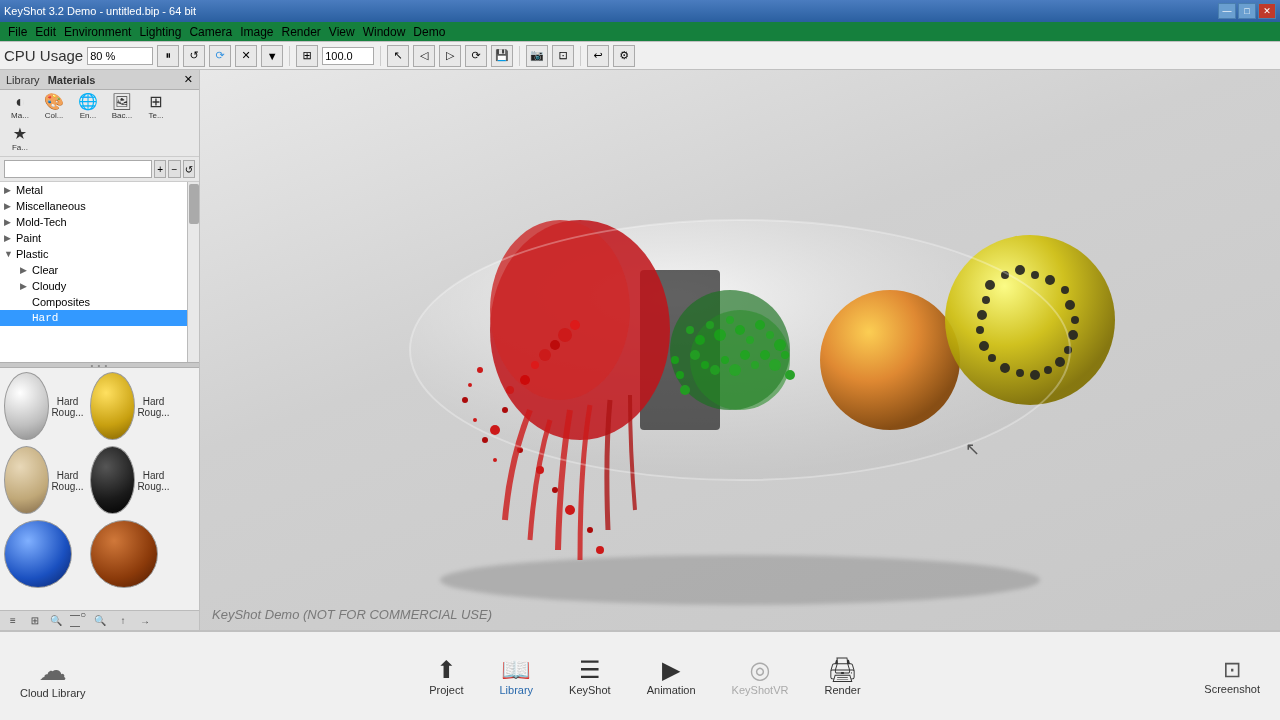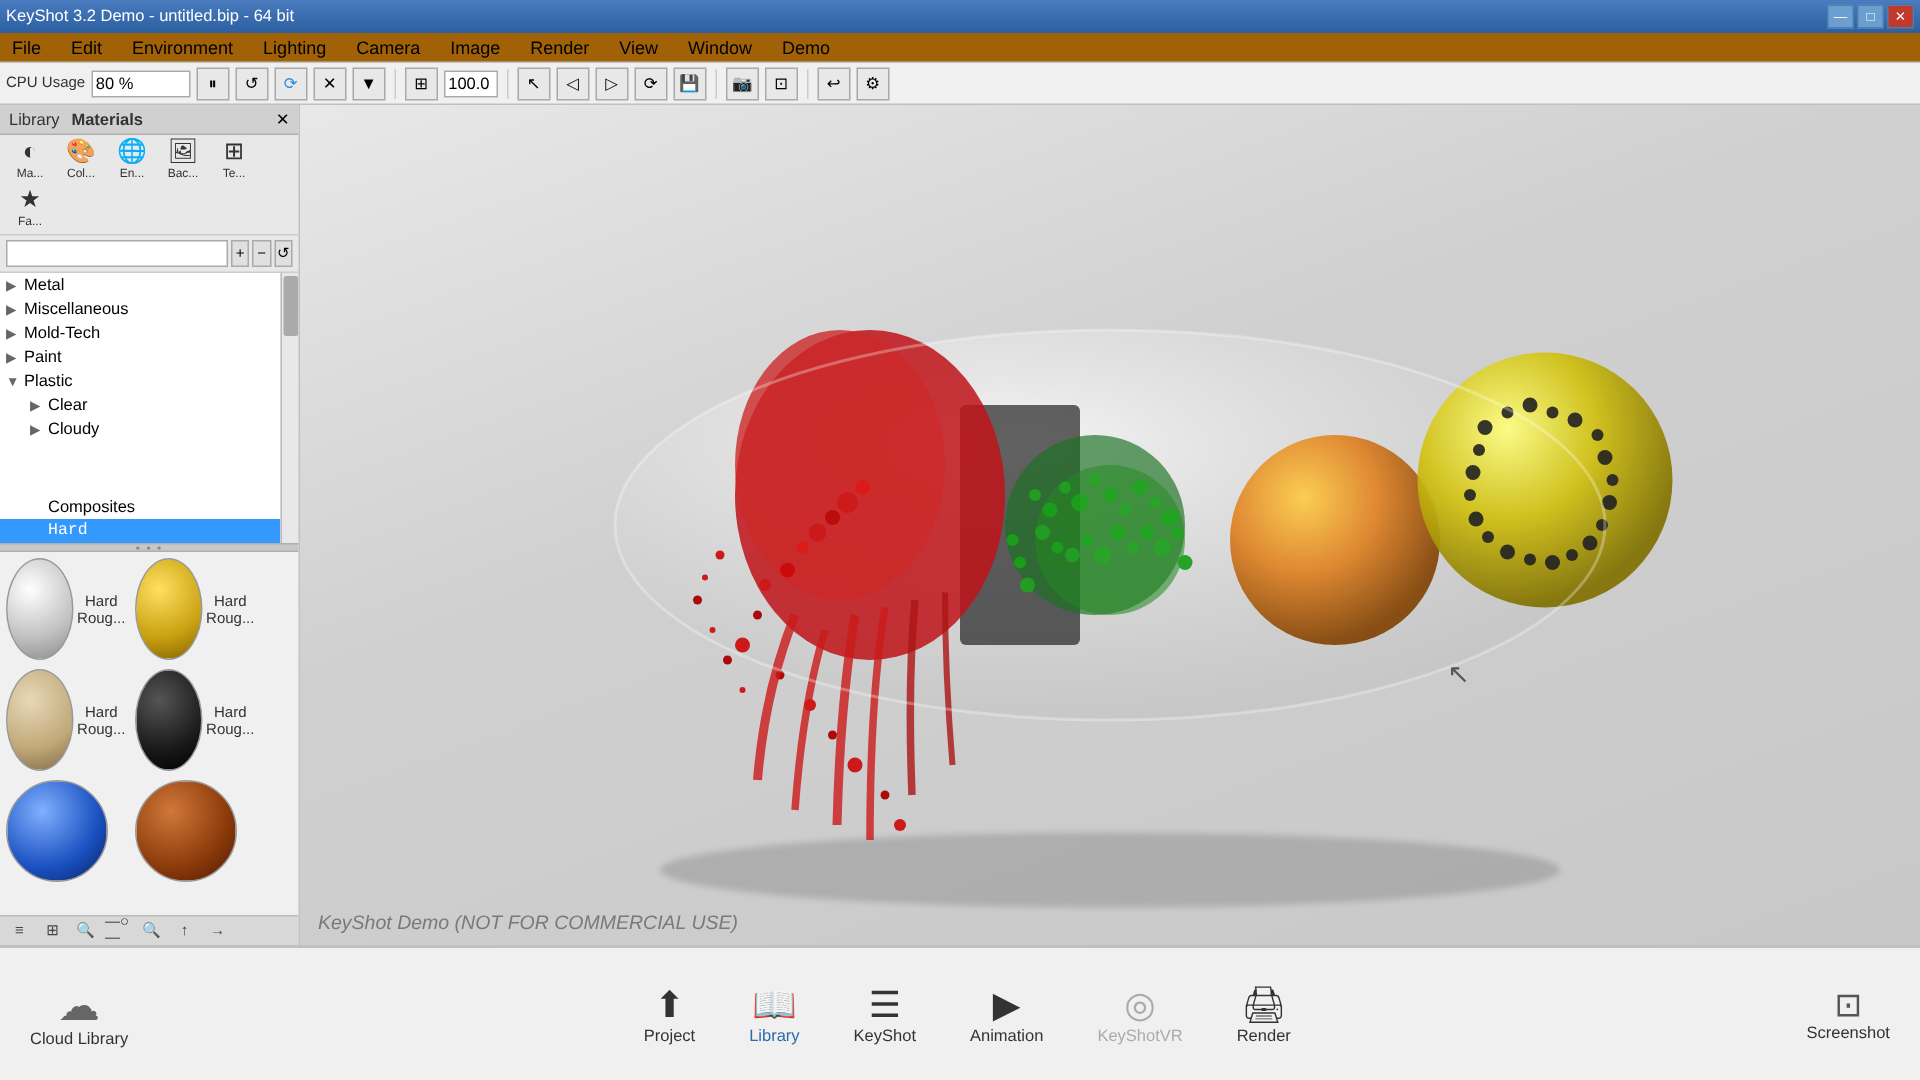--- a/index.html
+++ b/index.html
@@ -15,40 +15,40 @@
     .title-bar-controls { display: flex; gap: 2px; }
     .title-btn {
       width: 18px; height: 16px; background: #6a9fd0; border: 1px solid #4a7faf;
       color: white; font-size: 9px; display: flex; align-items: center; justify-content: center;
       cursor: pointer;
     }
     .title-btn.close { background: #c0392b; }
 
     
     .menu-bar {
-      height: 20px; background: #a16207; display: flex; align-items: center;
-      padding: 0 4px; border-bottom: 1px solid #c0c0c0; gap: 12px;
+      height: 20px; background: #15803d; display: flex; align-items: center;
+      padding: 0 4px; border-bottom: 1px solid #c0c0c0; 
     }
     .menu-item { font-size: 12px; color: #000; cursor: pointer; padding: 2px 4px; }
 
     
     .toolbar {
       height: 28px; background: #f0f0f0; display: flex; align-items: center;
       padding: 0 4px; gap: 4px; border-bottom: 1px solid #c0c0c0;
     }
-    .toolbar-label { font-size: 10px; color: #333; }
+    .toolbar-label { font-size: 15px; color: #333; }
     .toolbar-input {
       width: 66px; height: 18px; font-size: 11px; border: 1px solid #aaa; padding: 0 2px;
     }
     .toolbar-btn {
       width: 22px; height: 22px; background: #e8e8e8; border: 1px solid #aaa;
       display: flex; align-items: center; justify-content: center; font-size: 11px; cursor: pointer;
     }
     .toolbar-sep { width: 1px; height: 20px; background: #ccc; margin: 0 2px; }
-    .toolbar-input2 { width: 36px; height: 18px; font-size: 11px; border: 1px solid #aaa; padding: 0 2px; }
+    .toolbar-input2 { width: 52px; height: 18px; font-size: 11px; border: 1px solid #aaa; padding: 0 2px; }
 
     
     .main-content {
       display: flex; height: calc(720px - 22px - 20px - 28px - 90px);
     }
 
     
     .left-panel {
       width: 200px; min-width: 200px; background: #e8e8e8; border-right: 1px solid #c0c0c0;
       display: flex; flex-direction: column; overflow: hidden;
@@ -309,21 +309,21 @@
             <span>Plastic</span>
         </div>
         <div class="tree-item" style="padding-left:20px;">
           <span class="arrow">▶</span>
             <span>Clear</span>
         </div>
         <div class="tree-item" style="padding-left:20px;">
           <span class="arrow">▶</span>
             <span>Cloudy</span>
         </div>
-        <div class="tree-item" style="padding-left:20px;margin-top:36px;">
+        <div class="tree-item" style="padding-left:20px;">
           <span class="arrow"> </span>
             <span>Composites</span>
         </div>
         <div class="tree-item selected" style="padding-left:20px;">
           <span class="arrow"> </span>
             <span>Hard</span>
         </div>
       </div>
       <div class="tree-scrollbar">
         <div class="tree-scroll-thumb"></div>

